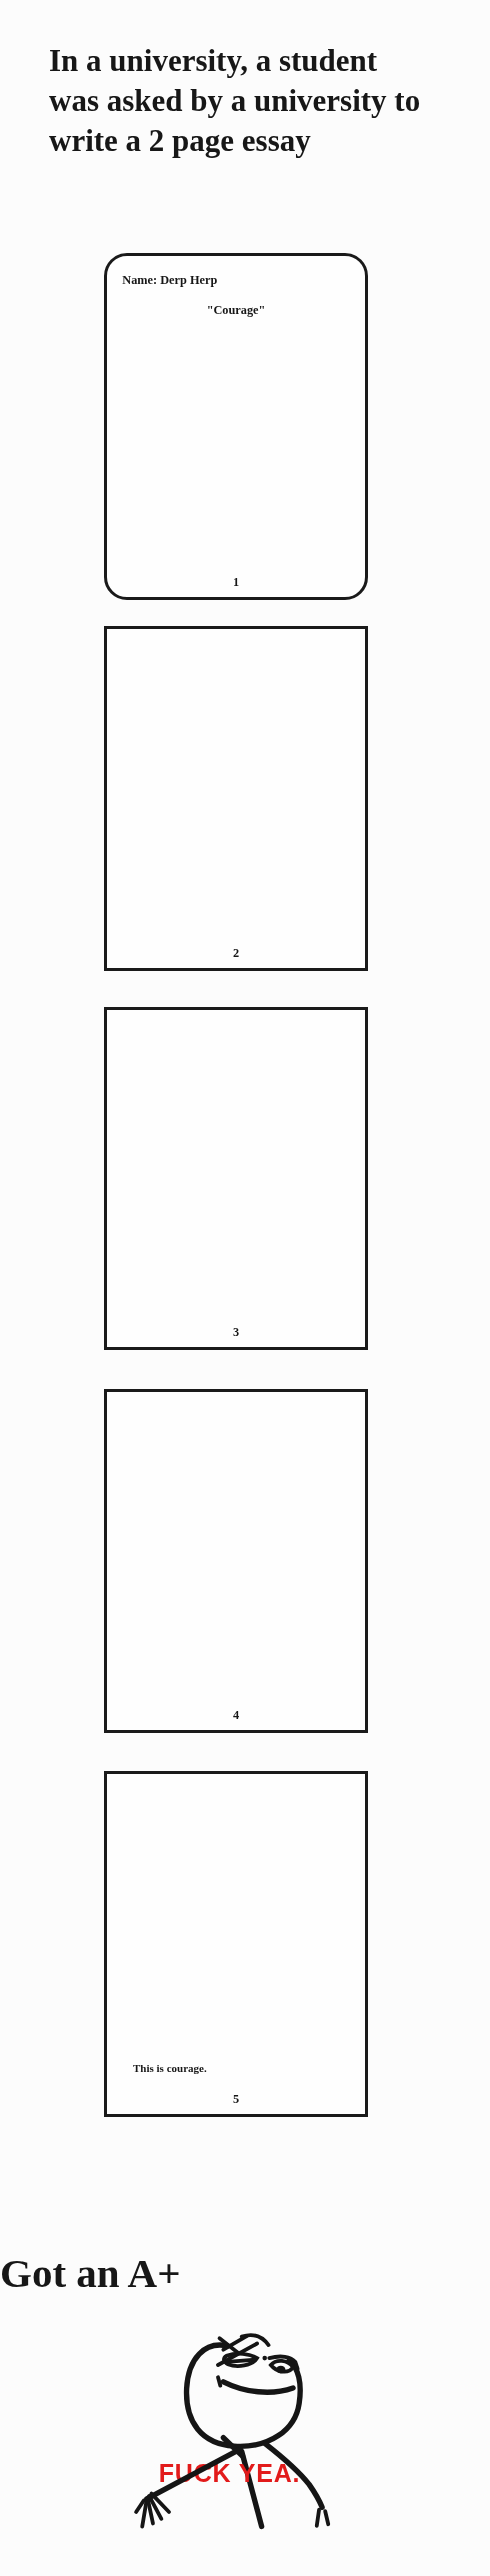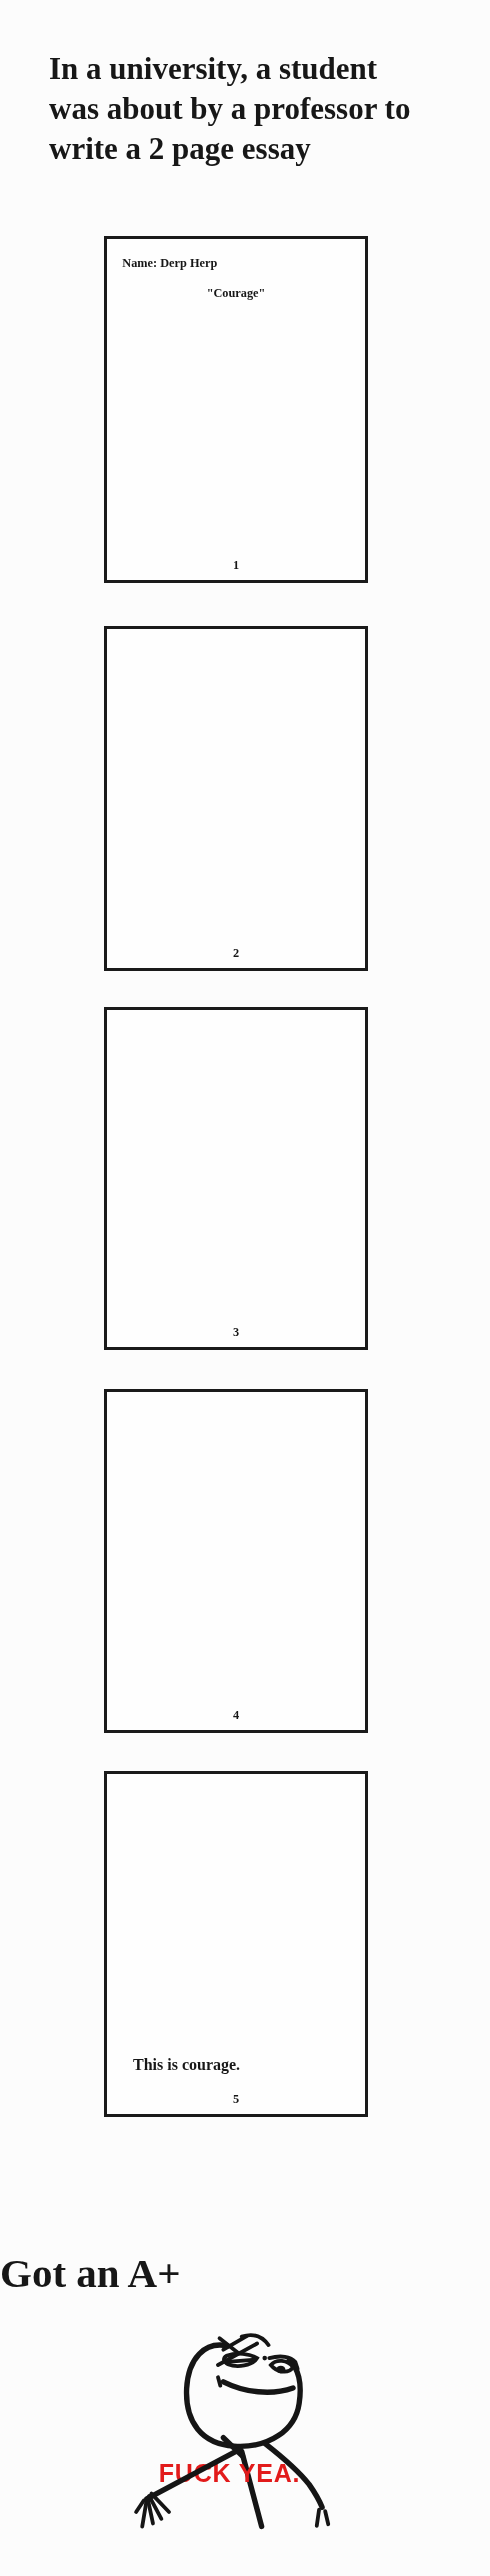--- a/index.html
+++ b/index.html
@@ -10,47 +10,47 @@
     overflow:hidden;
     font-family:"Liberation Serif", serif;
     color:#171717;
   }
   .stage{position:absolute;inset:0;width:490px;height:2576px;}
 
   
   .intro{
     position:absolute;left:49px;top:41px;
     font-weight:bold;font-size:31px;line-height:40px;
-    white-space:nowrap;letter-spacing:0;margin-top:8px;
+    white-space:nowrap;letter-spacing:0;
   }
 
   
   .page{
     position:absolute;left:104px;width:264px;
     background:#fefefe;
     border:3.8px solid #1a1a1a;
     box-sizing:border-box;
   }
-  .page-1{top:236px;height:347px;}
+  .page-1{top:253px;height:347px;border-radius:23px;}
   .page-2{top:626px;height:345px;}
   .page-3{top:1007px;height:343px;}
   .page-4{top:1389px;height:344px;}
   .page-5{top:1771px;height:346px;}
 
   .page .name-line{
     position:absolute;left:15.3px;top:17px;
     font-weight:bold;font-size:12.3px;white-space:nowrap;
   }
   .page .title-line{
     position:absolute;left:0;right:0;top:47px;
     text-align:center;font-weight:bold;font-size:12.3px;
   }
   .page .closing-line{
     position:absolute;left:26px;bottom:40px;
-    font-weight:bold;font-size:16px;white-space:nowrap;text-align:right;
+    font-weight:bold;font-size:11px;white-space:nowrap;text-align:right;
   }
   .page .page-num{
     position:absolute;left:0;right:0;bottom:6.9px;
     text-align:center;font-weight:bold;font-size:12.3px;line-height:1.2;
   }
 
   
   .result{
     position:absolute;left:0;top:2250px;width:490px;
     font-weight:bold;font-size:41px;line-height:46px;
@@ -75,21 +75,21 @@
   .stroke-thin{fill:none;stroke:#151515;stroke-width:5;stroke-linecap:round;}
   .fillink{fill:#151515;stroke:none;}
 </style>
 </head>
 <body>
 
 <div class="stage">
 
   <div class="intro">
     <div>In a university, a student</div>
-    <div>was about by a professor to</div>
+    <div>was asked by a university to</div>
     <div>write a 2 page essay</div>
   </div>
 
   <div class="page page-1">
     <div class="name-line">Name: Derp Herp</div>
     <div class="title-line">"Courage"</div>
     <div class="page-num">1</div>
   </div>
 
   <div class="page page-2">

